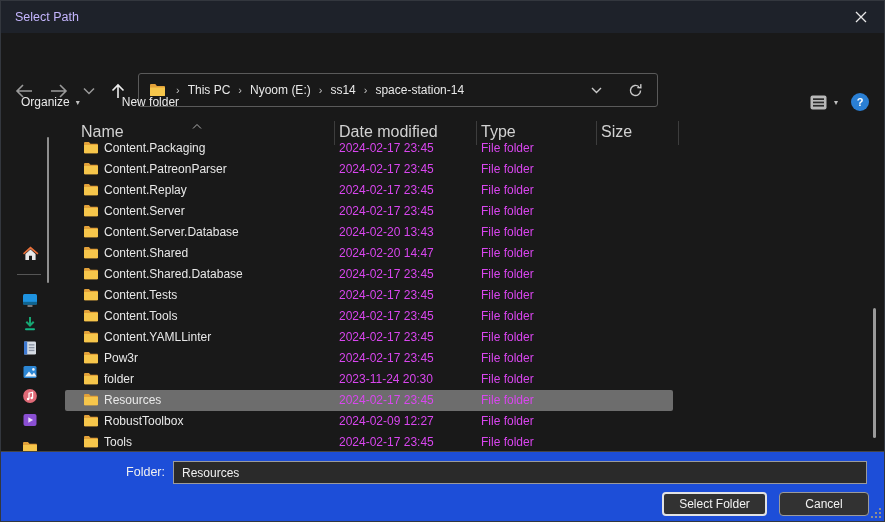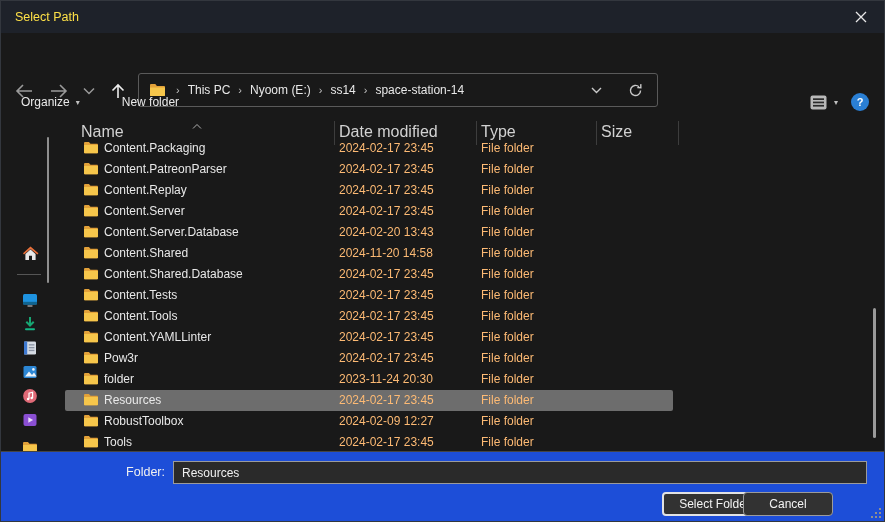--- a/index.html
+++ b/index.html
@@ -3,21 +3,21 @@
 <meta charset="utf-8">
 <style>
   html,body{margin:0;padding:0;background:#101010;}
   .window{
     position:relative;width:885px;height:522px;background:#191919;
     font-family:"Liberation Sans","DejaVu Sans",sans-serif;color:#e6e6e6;
     overflow:hidden;border:1px solid #33373e;box-sizing:border-box;
   }
   
   .titlebar{position:absolute;top:0;left:0;right:0;height:32px;background:#1e222a;display:flex;align-items:center;}
-  .title{padding-left:14px;font-size:12.5px;color:#fde047;}
+  .title{padding-left:14px;font-size:12.5px;color:#c4b5fd;}
   .close-btn{position:absolute;right:0;top:0;width:46px;height:32px;display:flex;align-items:center;justify-content:center;cursor:pointer;}
   
   .navbar{position:absolute;top:32px;left:0;right:0;height:52px;}
   .nav-btn{position:absolute;top:42px;height:32px;display:flex;align-items:center;justify-content:center;border-radius:4px;}
   .addressbar{position:absolute;left:137px;top:40px;width:520px;height:34px;border:1px solid #5a5a5a;border-radius:3px;background:#191919;display:flex;align-items:center;padding:0 10px;box-sizing:border-box;font-size:12px;}
   .crumb-sep{color:#c2c2c2;font-size:11px;margin:0 8px;}
   .crumb{color:#e8e8e8;white-space:nowrap;}
   .addr-right{margin-left:auto;display:flex;align-items:center;gap:26px;padding-right:4px;}
   .searchbox{position:absolute;left:667px;top:40px;width:206px;height:34px;border:1px solid #5a5a5a;border-radius:3px;background:#191919;display:flex;align-items:center;box-sizing:border-box;}
   .searchbox input{flex:1;background:transparent;border:none;outline:none;color:#e6e6e6;font-size:12px;padding:0 0 0 12px;font-family:inherit;}
@@ -40,34 +40,34 @@
   
   .listarea{position:absolute;left:60px;top:118px;right:0;bottom:70px;overflow:hidden;}
   .list-header{position:absolute;top:0;left:0;right:0;height:22px;background:#191919;z-index:2;font-size:16px;color:#d2d2d2;}
   .hdr-cell{position:absolute;top:4px;cursor:pointer;}
   .hdr-sep{position:absolute;top:2px;width:1px;height:24px;background:#3d3d3d;}
   .sort-caret{position:absolute;left:131px;top:-4px;}
   .rows{position:absolute;top:13px;left:0;right:9px;z-index:1;margin-top:6px;}
   .row{position:relative;height:21px;font-size:12px;cursor:default;}
   .row .hl{position:absolute;left:4px;top:0;width:608px;height:21px;border-radius:2px;}
   .row.selected .hl{background:#6d6d6d;}
-  .cell{position:absolute;top:3px;white-space:nowrap;color:#fdba74;}
+  .cell{position:absolute;top:3px;white-space:nowrap;color:#d946ef;}
   .cell-icon{position:absolute;left:22px;top:3px;display:flex;}
   .cell.name{left:43px;color:#e8e8e8;}
   .cell.date{left:278px;}
   .cell.type{left:420px;}
   .cell.size{left:540px;}
   .list-scroll{position:absolute;left:812px;top:189px;width:3px;height:130px;background:#9a9a9a;border-radius:2px;}
   
   .footer{position:absolute;left:0;right:0;bottom:0;height:70px;background:#1d4ed8;border-top:1px solid #454545;box-sizing:border-box;}
   .folder-label{position:absolute;left:0;top:13px;width:164px;text-align:right;font-size:12.5px;color:#f0f0f0;}
   .folder-input{position:absolute;left:172px;top:9px;width:694px;height:23px;box-sizing:border-box;background:#2a2a2a;border:1px solid #9b9b9b;color:#f0f0f0;font-size:12px;padding:0 8px;font-family:inherit;outline:none;}
   .btn{position:absolute;top:40px;height:24px;box-sizing:border-box;border-radius:4px;background:#323232;color:#f3f3f3;font-size:12px;display:flex;align-items:center;justify-content:center;cursor:pointer;}
   .btn-select{left:661px;width:105px;border:2px solid #e2e2e2;}
-  .btn-cancel{left:742px;width:90px;border:1px solid #9b9b9b;}
+  .btn-cancel{left:778px;width:90px;border:1px solid #9b9b9b;}
   .grip{position:absolute;right:3px;bottom:3px;width:9px;height:9px;}
   .grip i{position:absolute;width:2px;height:2px;background:#8f8f8f;}
 </style>
 </head>
 <body>
 
 <div class="window">
 
   <div class="titlebar">
     <span class="title">Select Path</span>
@@ -325,21 +325,21 @@
         </div>
         <div class="row">
           <span class="hl"></span>
           <span class="cell-icon">
             <svg width="16" height="13" viewBox="0 0 17 14">
               <path d="M1 2.2 C1 1.5 1.5 1 2.2 1 h4.1 l1.6 1.9 h7 c.7 0 1.1.5 1.1 1.1 v8 c0 .7-.5 1.1-1.1 1.1 H2.1 C1.5 13.1 1 12.6 1 12 Z" fill="#e2a139"></path>
               <path d="M1 4.4 h15 V12 c0 .7-.5 1.1-1.1 1.1 H2.1 C1.5 13.1 1 12.6 1 12 Z" fill="#f6c64b"></path>
             </svg>
           </span>
           <span class="cell name">Content.Shared</span>
-          <span class="cell date">2024-11-20 14:58</span>
+          <span class="cell date">2024-02-20 14:47</span>
           <span class="cell type">File folder</span>
           <span class="cell size"></span>
         </div>
         <div class="row">
           <span class="hl"></span>
           <span class="cell-icon">
             <svg width="16" height="13" viewBox="0 0 17 14">
               <path d="M1 2.2 C1 1.5 1.5 1 2.2 1 h4.1 l1.6 1.9 h7 c.7 0 1.1.5 1.1 1.1 v8 c0 .7-.5 1.1-1.1 1.1 H2.1 C1.5 13.1 1 12.6 1 12 Z" fill="#e2a139"></path>
               <path d="M1 4.4 h15 V12 c0 .7-.5 1.1-1.1 1.1 H2.1 C1.5 13.1 1 12.6 1 12 Z" fill="#f6c64b"></path>
             </svg>

